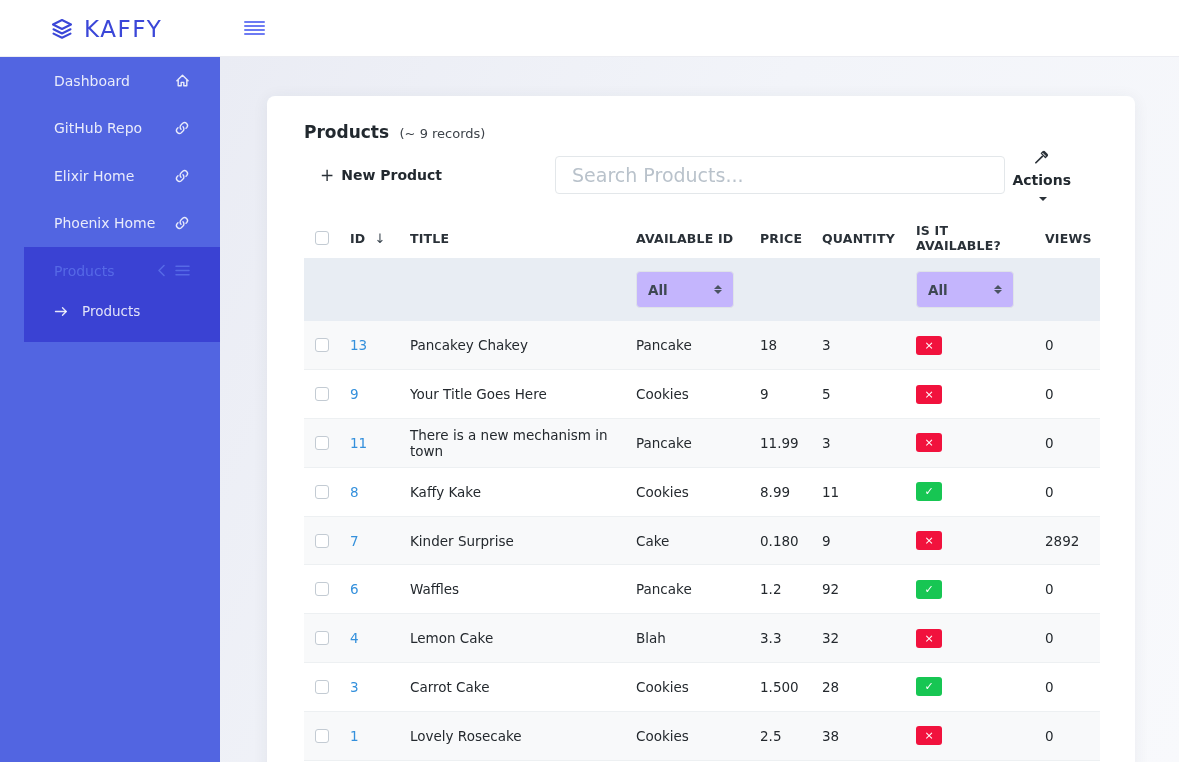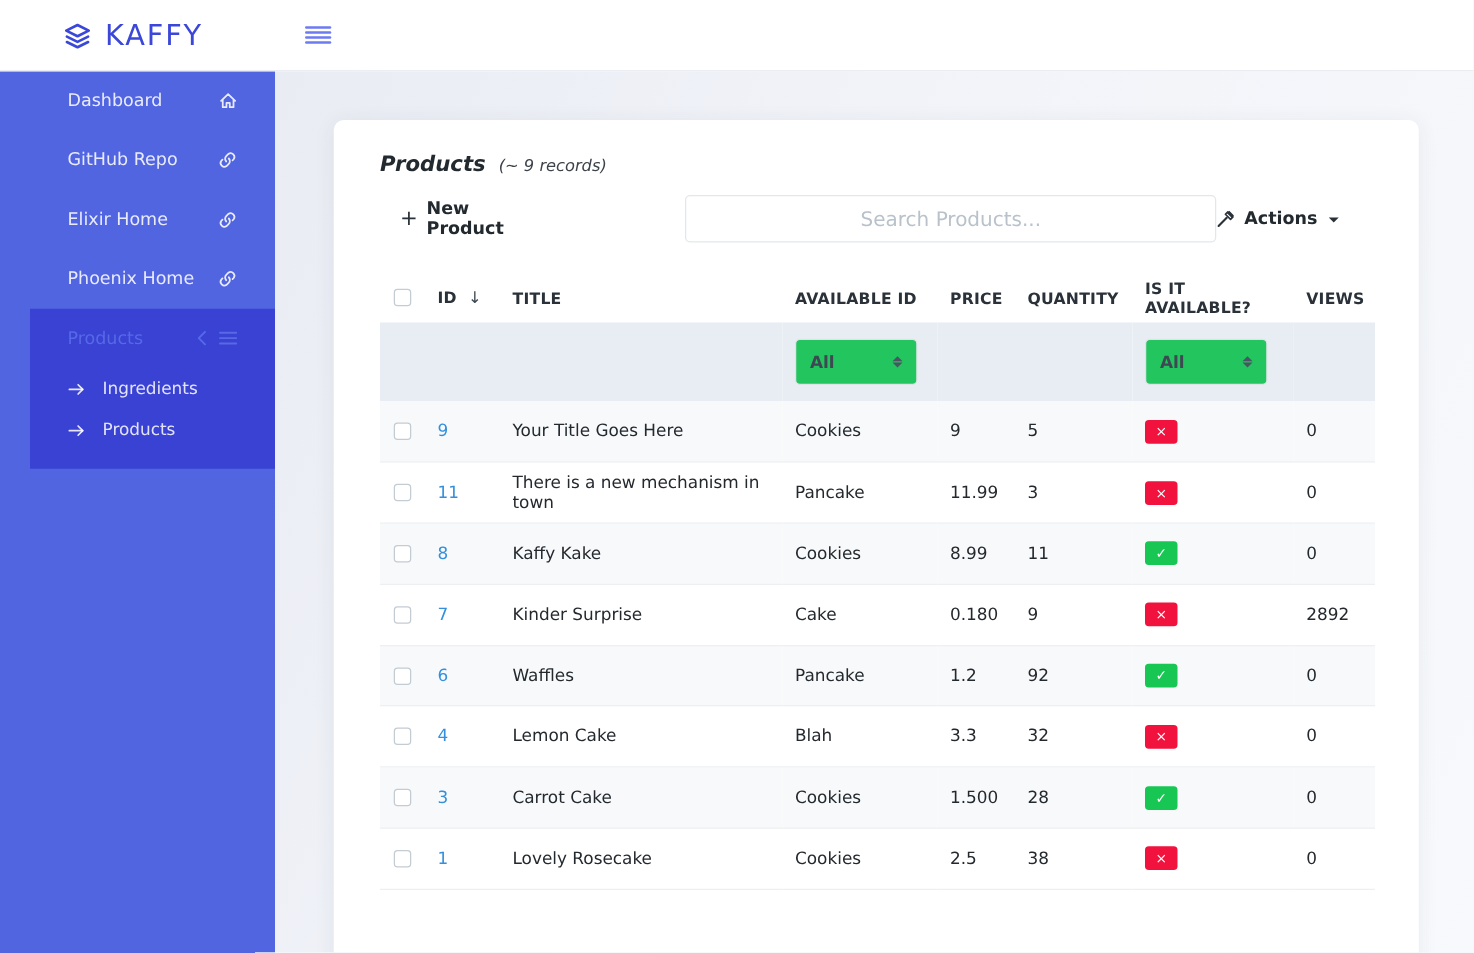--- a/index.html
+++ b/index.html
@@ -32,47 +32,47 @@
   .icon svg{ display:block; }
   .active-block{ background:var(--sidebar-active); padding-bottom:14px; }
   .active-block .side-item.active .side-label{ color:#5669e6; }
   .active-block .side-item.active svg *{ stroke:#5669e6 !important; }
   .side-subitem{ height:33px; display:flex; align-items:center; gap:14px; padding:0 30px;
     font-size:13.5px; color:rgba(255,255,255,.85); cursor:pointer; }
 
   
   .card{ background:#fff; border-radius:8px; margin:39px 44px 0 47px; width:868px; min-height:740px;
     box-shadow:0 2px 16px rgba(40,50,70,.07); padding:26px 35px 30px 37px; }
-  .card-title{ font-size:17px; color:#22292f; margin-bottom:14px;font-style:italic; }
+  .card-title{ font-size:17px; color:#22292f; margin-bottom:14px; }
   .card-title .t{ font-weight:700; }
   .card-title .note{ font-size:13px; font-weight:400; color:#3d434a; margin-left:5px; }
 
   .toolbar{ display:flex; align-items:center; height:38px; margin-bottom:24px; }
   .new-product{ display:flex; align-items:center; gap:7px; margin-left:16px; font-size:14px;
     font-weight:700; color:#22292f; cursor:pointer; text-decoration:none; }
   .new-product .plus{ font-size:17px; font-weight:400; color:#2a3138; }
   .search-input{ margin-left:113px; width:450px; height:38px; border:1px solid #e3e7ea; border-radius:4px;
-    padding:0 16px; font-size:16px; color:#3d4852; outline:none; font-family:inherit;text-align:center;}
+    padding:0 16px; font-size:19px; color:#3d4852; outline:none; font-family:inherit;}
   .search-input::placeholder{ color:#b9c2cb; }
   .actions{ margin-left:auto; margin-right:29px; display:flex; align-items:center; gap:7px;
-    font-size:14px; font-weight:700; color:#22292f; cursor:pointer; }
+    font-size:14px; font-weight:700; color:#22292f; cursor:pointer;flex-direction:column; }
   .actions .caret{ width:0; height:0; border-left:4px solid transparent; border-right:4px solid transparent;
     border-top:4px solid #2a3138; margin-left:2px; margin-top:2px;}
 
   
   table{ width:796px; border-collapse:collapse; table-layout:fixed; }
   th{ height:40px; text-align:left; font-size:12.5px; font-weight:700; color:#2a3138;
     letter-spacing:.2px; vertical-align:middle; }
   th,td{ padding:0 4px 0 10px; }
   th.c-check, td.c-check{ padding-left:11px; }
   .sort-arrow{ font-weight:400; font-size:13px; color:#3d4852; margin-left:9px; }
 
   tr.filter-row td{ background:#e8edf3; height:63px; vertical-align:middle; }
   tr.filter-row td:first-child{ border-radius:0; }
-  .fake-select{ width:98px; height:37px; background:#22c55e; border:1px solid #dfe3e8; border-radius:4px;
+  .fake-select{ width:98px; height:37px; background:#c4b5fd; border:1px solid #dfe3e8; border-radius:4px;
     display:flex; align-items:center; justify-content:space-between; padding:0 11px; cursor:pointer; }
   .fake-select .val{ font-size:13.5px; font-weight:700; color:#3d4852; }
   .fake-select .ud{ display:flex; flex-direction:column; gap:1px; }
   .fake-select .ud b{ width:0; height:0; border-left:4px solid transparent; border-right:4px solid transparent; }
   .fake-select .ud b.up{ border-bottom:4px solid #4a5462; }
   .fake-select .ud b.down{ border-top:4px solid #4a5462; }
 
   tbody tr{ height:48.8px; border-bottom:1px solid #edf0f2; }
   tbody tr:nth-child(odd){ background:#f8f9fa; }
   tbody td{ font-size:13.5px; color:#24292e; vertical-align:middle; }
@@ -172,31 +172,20 @@
             <span class="icon">
               <svg width="15" height="13" viewBox="0 0 15 13" fill="none">
                 <g stroke="rgba(255,255,255,.87)" stroke-width="1.5" stroke-linecap="round">
                   <path d="M1 2.2 H14"></path>
                   <path d="M1 6.5 H14"></path>
                   <path d="M1 10.8 H14"></path>
                 </g>
               </svg>
             </span>
           </span>
-        </div>
-        <div class="side-subitem">
-          <span class="icon">
-            <svg width="14" height="11" viewBox="0 0 14 11" fill="none">
-              <g stroke="rgba(255,255,255,.87)" stroke-width="1.4" stroke-linecap="round" stroke-linejoin="round">
-                <path d="M1.5 5.5 H12"></path>
-                <path d="M8.5 1.8 L12.2 5.5 L8.5 9.2"></path>
-              </g>
-            </svg>
-          </span>
-          <span>Ingredients</span>
         </div>
         <div class="side-subitem">
           <span class="icon">
             <svg width="14" height="11" viewBox="0 0 14 11" fill="none">
               <g stroke="rgba(255,255,255,.87)" stroke-width="1.4" stroke-linecap="round" stroke-linejoin="round">
                 <path d="M1.5 5.5 H12"></path>
                 <path d="M8.5 1.8 L12.2 5.5 L8.5 9.2"></path>
               </g>
             </svg>
           </span>
@@ -281,20 +270,32 @@
               </div>
             </td>
             <td></td>
           </tr>
         </thead>
         <tbody id="table-body">
             <tr>
               <td class="c-check">
                 <input type="checkbox" class="row-check" style="">
               </td>
+              <td class="c-id"><a href="#">13</a></td>
+              <td>Pancakey Chakey</td>
+              <td>Pancake</td>
+              <td>18</td>
+              <td>3</td>
+              <td><span class="badge no">×</span></td>
+              <td>0</td>
+            </tr>
+            <tr>
+              <td class="c-check">
+                <input type="checkbox" class="row-check" style="">
+              </td>
               <td class="c-id"><a href="#">9</a></td>
               <td>Your Title Goes Here</td>
               <td>Cookies</td>
               <td>9</td>
               <td>5</td>
               <td><span class="badge no">×</span></td>
               <td>0</td>
             </tr>
             <tr>
               <td class="c-check">

